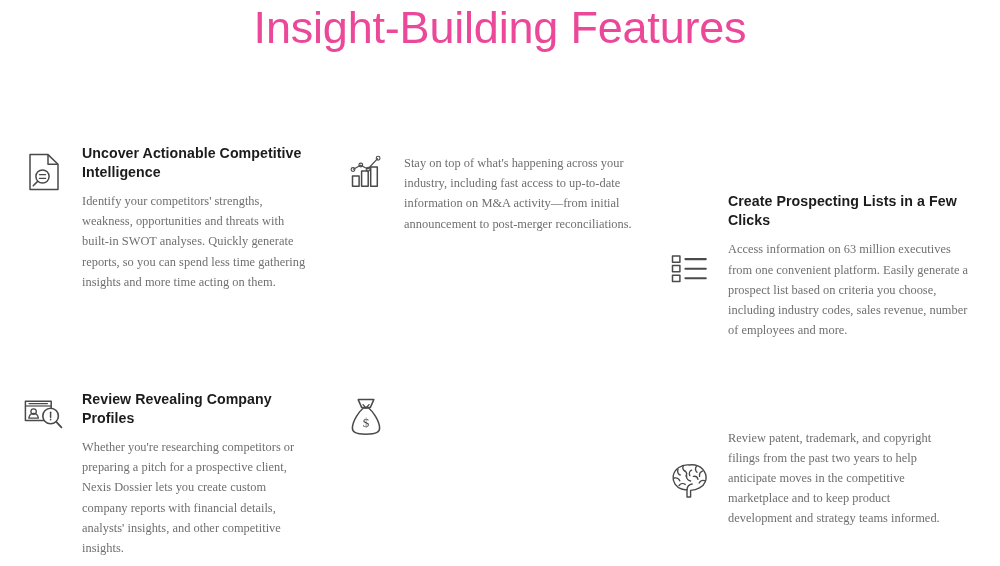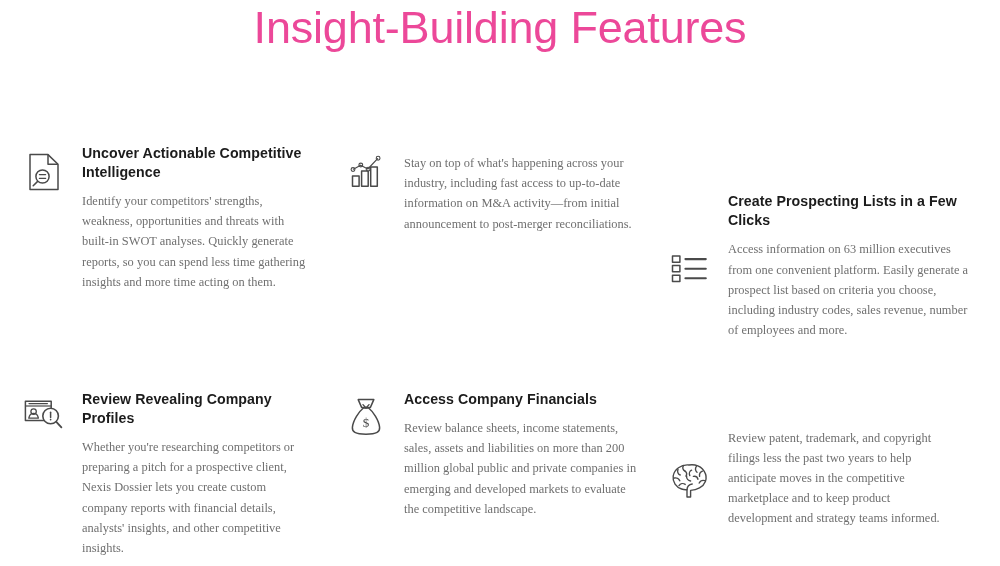--- a/index.html
+++ b/index.html
@@ -179,24 +179,20 @@
 
   <div class="feature-card col2 w5 row2">
     <div class="icon-wrap">
       <svg width="32" height="38" viewBox="0 0 32 38" fill="none" stroke="#4a4a4a" stroke-width="1.5">
         <path d="M8.2 1.6 H23.8 L20.4 9.4 H11.6 Z" stroke-linejoin="round"></path>
         <path d="M13.0 6.6 L16.0 10.0 L19.0 6.6" stroke-width="1.3" stroke-linejoin="round" stroke-linecap="round"></path>
         <path d="M13.4 10.0 C9.0 13.4 3.0 22.6 2.4 29.4 C2.0 33.8 5.0 36.2 16.0 36.2 C27.0 36.2 30.0 33.8 29.6 29.4 C29.0 22.6 23.0 13.4 18.6 10.0 Z" stroke-linejoin="round"></path>
         <text x="16" y="28.6" font-family="Liberation Serif, serif" font-size="13" fill="#4a4a4a" stroke="none" text-anchor="middle">$</text>
       </svg>
     </div>
-    <div class="card-body">
-      <h2 class="card-title">Access Company Financials</h2>
-      <p class="card-text">Review balance sheets, income statements, sales, assets and liabilities on more than 200 million global public and private companies in emerging and developed markets to evaluate the competitive landscape.</p>
-    </div>
   </div>
 
   <div class="feature-card col3 w6 row2">
     <div class="icon-wrap">
       <svg width="40" height="38" viewBox="0 0 40 38" fill="none" stroke="#4a4a4a" stroke-width="1.4" stroke-linecap="round" stroke-linejoin="round">
         <path d="M19.0 4.0 C11.0 3.2 4.2 8.4 3.2 15.0 C2.3 21.0 6.2 26.2 11.6 28.0 C13.4 28.6 15.2 28.8 17.0 28.6 L17.0 36.0 L20.6 36.0 L20.6 29.4 C26.8 29.2 33.2 26.0 35.4 20.4 C38.0 13.8 33.2 5.6 25.0 4.0 C23.0 3.6 21.0 3.6 19.0 4.0 Z"></path>
         <path d="M13.4 4.6 C12.2 6.6 12.8 9.0 14.8 10.0"></path>
         <path d="M8.0 8.4 C7.0 10.6 8.0 13.2 10.2 14.0"></path>
         <path d="M4.4 17.0 C6.6 16.4 9.0 17.6 9.8 19.8"></path>
         <path d="M9.0 24.6 C10.4 22.6 13.2 22.0 15.2 23.4"></path>
@@ -204,17 +200,17 @@
         <path d="M20.6 20.0 C18.2 19.6 16.4 17.4 16.6 15.0"></path>
         <path d="M21.6 9.2 C19.6 10.2 18.8 12.6 19.8 14.6"></path>
         <path d="M26.4 5.4 C25.0 7.2 25.2 9.8 27.0 11.2"></path>
         <path d="M32.4 10.2 C30.4 11.0 29.2 13.2 29.6 15.4"></path>
         <path d="M34.8 19.6 C32.6 19.0 30.2 20.0 29.2 22.0"></path>
         <path d="M23.4 15.4 C25.4 15.0 27.4 16.2 28.0 18.2"></path>
         <path d="M15.0 10.0 C16.6 11.2 17.0 13.4 16.0 15.2"></path>
       </svg>
     </div>
     <div class="card-body">
-      <p class="card-text">Review patent, trademark, and copyright filings less the past two years to help anticipate moves in the competitive marketplace and to keep product development and strategy teams informed.</p>
+      <p class="card-text">Review patent, trademark, and copyright filings from the past two years to help anticipate moves in the competitive marketplace and to keep product development and strategy teams informed.</p>
     </div>
   </div>
 
 </div>
 
 </body></html>

